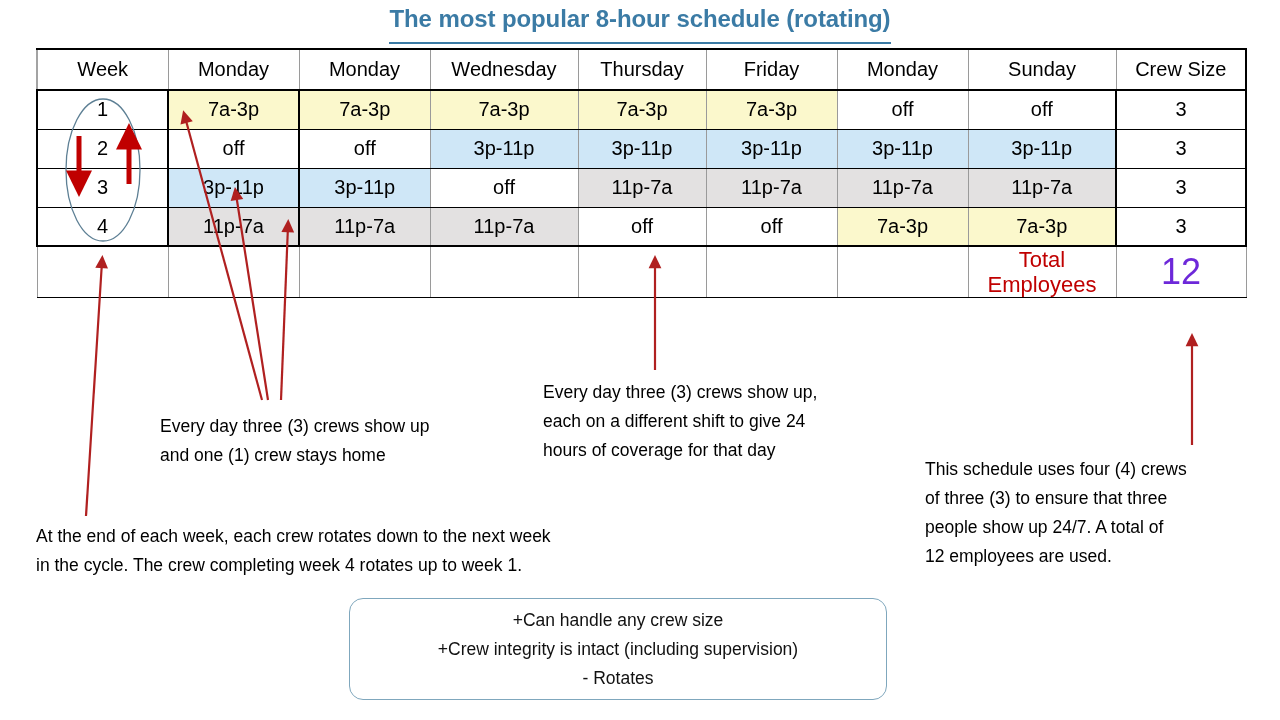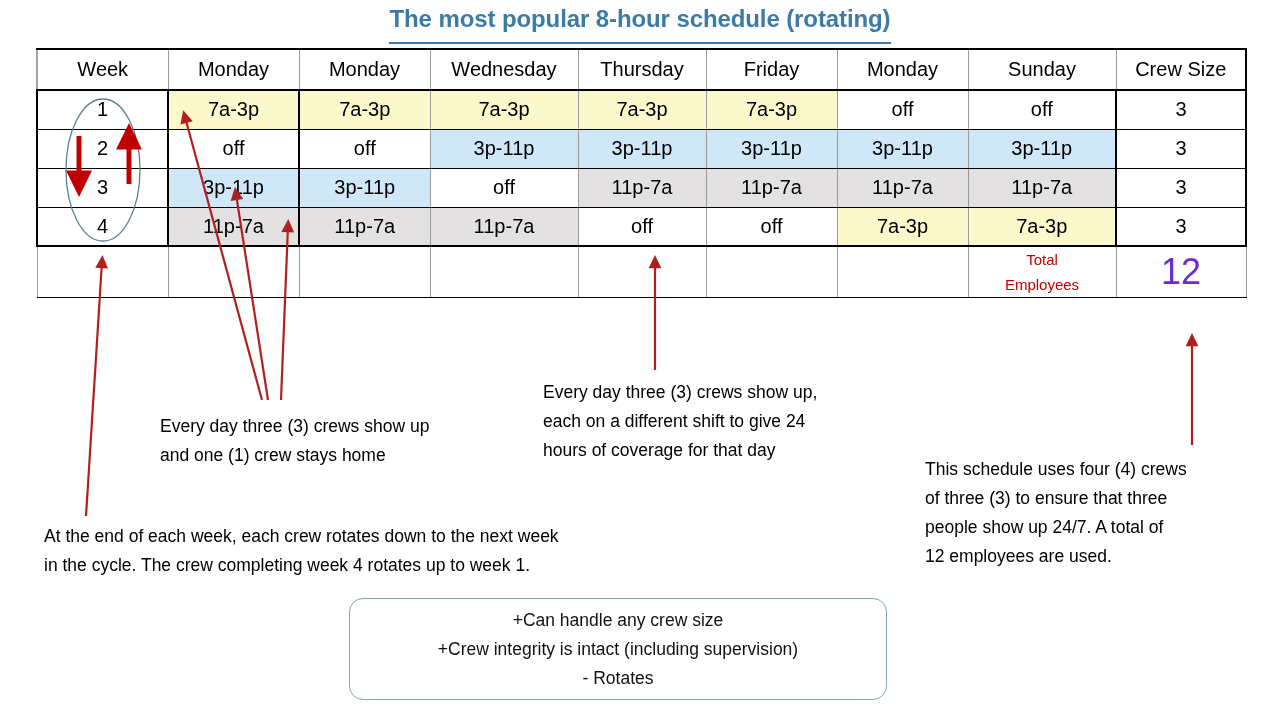--- a/index.html
+++ b/index.html
@@ -84,42 +84,42 @@
     height: 74px;
     border-top: 1px solid #cfcfcf;
     border-left: 1px solid #cfcfcf;
     border-right: 1px solid #cfcfcf;
     border-bottom: 1px solid #cfcfcf;
   }
   tr.foot td.tot {
     border: 2px solid #000000;
     color: #c00000;
     font-weight: bold;
-    font-size: 15px;
+    font-size: 22px;
     line-height: 25px;
   }
   tr.foot td.totnum {
     border: 2px solid #000000;
     color: #6d28d9;
     font-weight: bold;
     font-size: 36px;
   }
 
   
   .note {
     position: absolute;
     font-size: 17.5px;
     line-height: 29px;
     color: #000000;
     white-space: pre-line;
   }
   #note-crews      { left: 160px; top: 412px; width: 360px; }
   #note-shifts     { left: 543px; top: 378px; width: 360px; }
   #note-uses       { left: 925px; top: 455px; width: 330px; }
-  #note-rotate     { left: 44px;  top: 522px; width: 700px; }
+  #note-rotate     { left: 36px;  top: 522px; width: 700px; }
 
   
   #pros {
     position: absolute;
     left: 349px;
     top: 598px;
     width: 536px;
     height: 100px;
     border: 1px solid #7fa7bd;
     border-radius: 14px;

